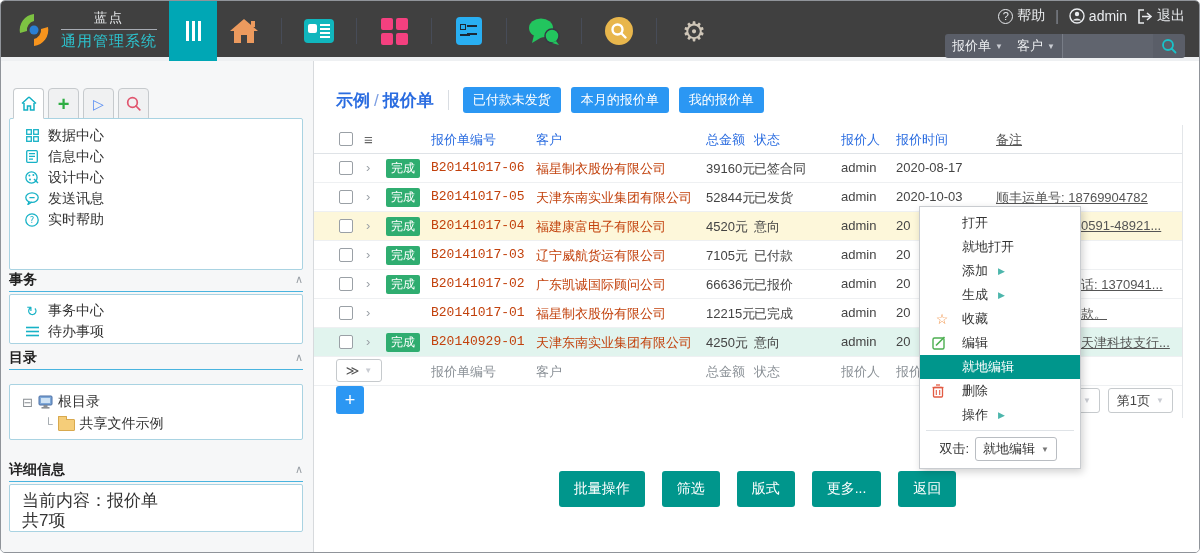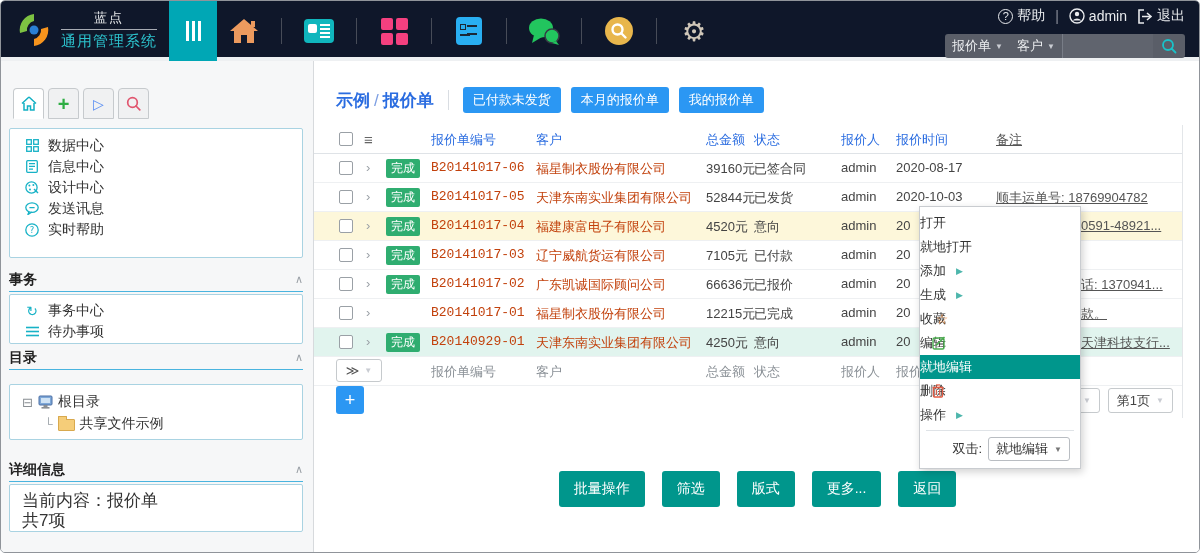--- a/index.html
+++ b/index.html
@@ -1,20 +1,20 @@
 <!DOCTYPE html>
 <html><head>
 <meta charset="utf-8">
 <style>
   * { margin:0; padding:0; box-sizing:border-box; }
   html,body { width:1200px; height:553px; font-family:"Liberation Sans","DejaVu Sans",sans-serif; }
   .page { position:relative; width:1200px; height:553px; background:#eef0f2; border:1px solid #90949a; border-radius:5px; overflow:hidden; }
 
   
-  .topbar { position:absolute; left:0; top:0; width:1200px; height:56px; background:#0f172a; }
+  .topbar { position:absolute; left:0; top:0; width:1200px; height:56px; background:#404040; }
   .logo-wrap { position:absolute; left:14px; top:8px; display:flex; align-items:center; }
   .logo-text { margin-left:8px; text-align:center; }
   .logo-top { color:#e8eaec; font-size:13px; letter-spacing:2px; padding:0 26px 2px 26px; border-bottom:1px solid #a7abb3; }
   .logo-bottom { color:#2cc2cd; font-size:15px; margin-top:2px; letter-spacing:1px; }
   .active-tab { position:absolute; left:168px; top:0; width:48px; height:60px; background:#00a7b5; display:flex; align-items:center; justify-content:center; gap:3px; }
   .active-tab i { display:block; width:3px; height:20px; background:#fff; }
   .top-icons { position:absolute; left:222px; top:0; height:60px; display:flex; align-items:center; }
   .tico { width:42px; display:flex; justify-content:center; align-items:center; cursor:pointer; }
   .tdiv { width:1px; height:26px; background:#474c58; margin:0 16px; }
   .icon-card { width:30px; height:24px; background:#10b6bd; border-radius:4px; position:relative; }
@@ -38,21 +38,21 @@
   .sb-q { padding:0 8px; }
 
   
   .sidebar { position:absolute; left:0; top:60px; width:313px; height:493px; background:#f6f7f8; border-right:1px solid #d7dadd; }
   .side-tabs { position:absolute; left:12px; top:27px; display:flex; gap:4px; }
   .stab { width:31px; height:31px; background:#f0f1f2; border:1px solid #c6cacd; border-radius:4px 4px 0 0; display:flex; align-items:center; justify-content:center; cursor:pointer; font-size:16px; }
   .stab.active { background:#fff; border-bottom-color:#fff; position:relative; z-index:2; }
   .stab .plus { color:#2fae44; font-size:20px; font-weight:bold; line-height:1; }
   .stab .play { color:#5b8ff2; font-size:14px; }
   .panel { position:absolute; left:8px; width:294px; background:#fff; border:1px solid #a9d3e2; border-radius:2px; }
-  .panel1 { top:67px; height:130px; padding:6px 0; }
+  .panel1 { top:57px; height:152px; padding:6px 0; }
   .pitem { display:flex; align-items:center; gap:8px; height:21px; padding-left:14px; font-size:14px; color:#333; cursor:pointer; }
   .pic { width:16px; display:inline-flex; justify-content:center; color:#17b2c6; font-size:14px; }
   .sec-head { position:absolute; left:8px; width:294px; height:24px; font-size:14px; font-weight:bold; color:#222; border-bottom:1px solid #49b4df; display:flex; justify-content:space-between; align-items:center; cursor:pointer; }
   .sec-head .chev { color:#9aa0a6; font-size:11px; font-weight:normal; }
   .panel2 { top:233px; height:50px; padding:5px 0; }
   .panel3 { top:323px; height:56px; padding:6px 0; font-size:14px; color:#333; }
   .tree-row { display:flex; align-items:center; gap:5px; padding-left:12px; height:22px; cursor:pointer; }
   .tree-row.indent { padding-left:34px; }
   .boxminus { color:#8a8f94; font-size:13px; font-family:"DejaVu Sans",sans-serif; }
   .treelink { color:#9aa0a6; font-size:12px; }
@@ -96,27 +96,27 @@
   .pagers { position:absolute; top:327px; right:28px; display:flex; gap:8px; }
   .pagebox { height:25px; border:1px solid #c6cacd; border-radius:3px; background:#fff; display:flex; align-items:center; justify-content:flex-end; gap:6px; padding:0 8px; font-size:13px; color:#444; cursor:pointer; }
   .pagebox.half { width:78px; }
 
   .actions { position:absolute; left:0; top:410px; width:100%; display:flex; justify-content:center; gap:17px; }
   .abtn { background:#00968c; color:#fff; border:none; border-radius:3px; font-size:14px; height:36px; padding:0 15px; cursor:pointer; }
 
   
   .cmenu { position:absolute; left:918px; top:205px; width:162px; background:#fff; border:1px solid #c9ccd0; box-shadow:2px 3px 8px rgba(0,0,0,.18); z-index:50; padding:4px 0; }
   .mitem { position:relative; height:24px; display:flex; align-items:center; font-size:13px; color:#333; cursor:pointer; }
-  .mitem .mlabel { }
+  .mitem .mlabel { margin-left:42px; }
   .mitem .micon { position:absolute; left:12px; width:20px; text-align:center; font-size:14px; line-height:1; }
   .mitem .marrow { margin-left:10px; color:#4db6ac; font-size:9px; }
   .mitem.hl { background:#00968c; }
   .mitem.hl .mlabel { color:#fff; }
   .msep { border-top:1px solid #dfe3e7; margin:3px 6px; }
-  .mdbl { height:30px; display:flex; align-items:center; justify-content:flex-end; padding-right:10px; gap:6px; font-size:13px; color:#333; }
+  .mdbl { height:30px; display:flex; align-items:center; justify-content:flex-end; padding-right:23px; gap:6px; font-size:13px; color:#333; }
   .mdbl .dselect { border:1px solid #b9bdc2; border-radius:3px; height:24px; display:flex; align-items:center; gap:6px; padding:0 7px; cursor:pointer; background:#fff; }
 
   .vline-right { position:absolute; left:868px; top:64px; width:1px; height:293px; background:#e3e6e9; }
   svg { display:block; }
 </style>
 </head>
 <body>
 
 <div class="page">
 

